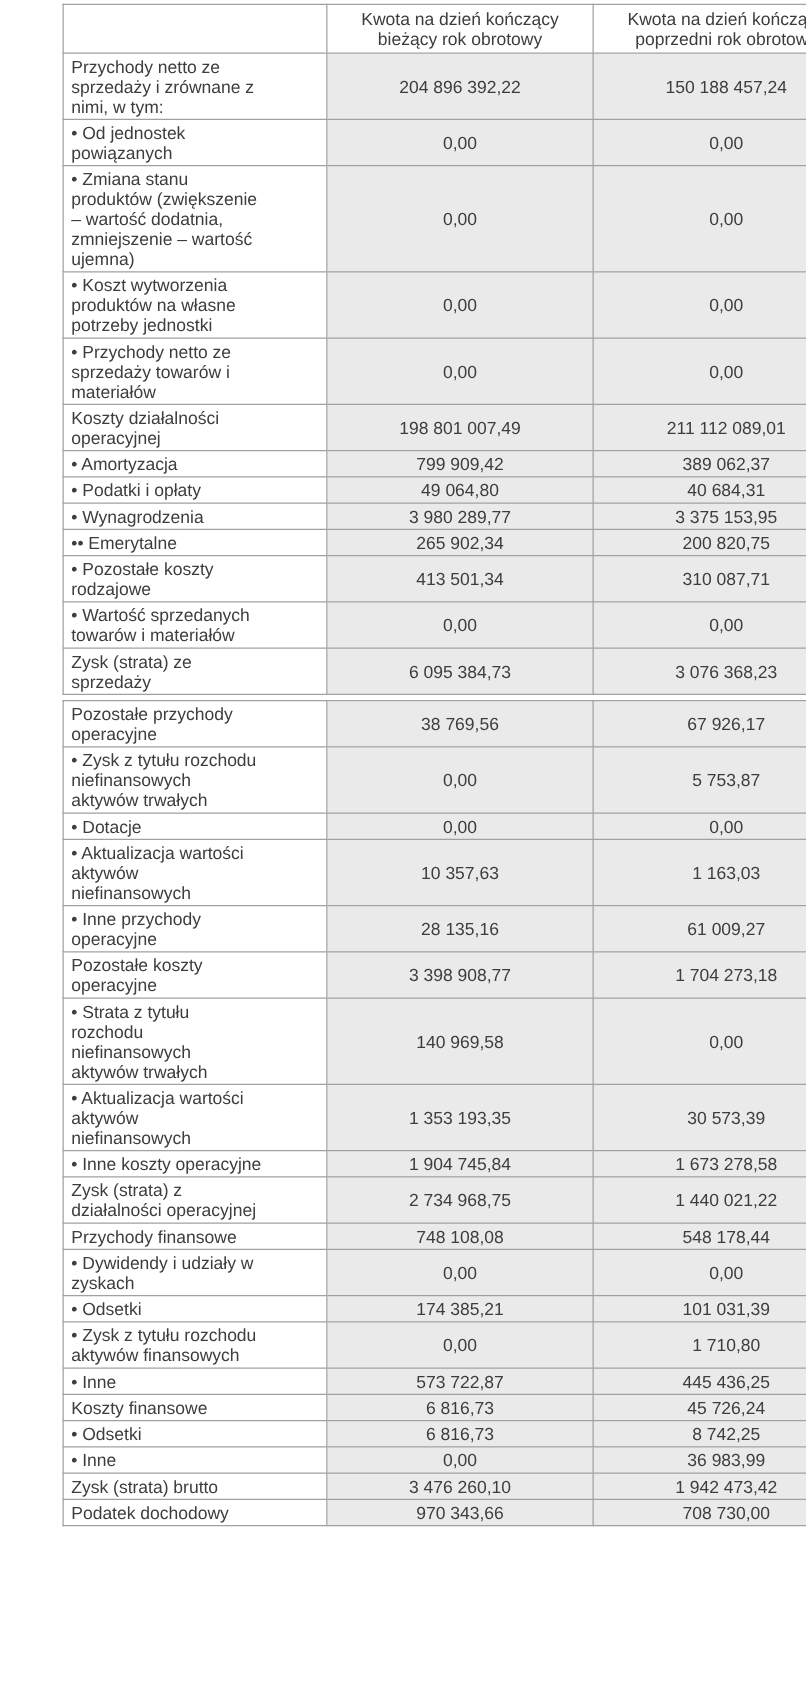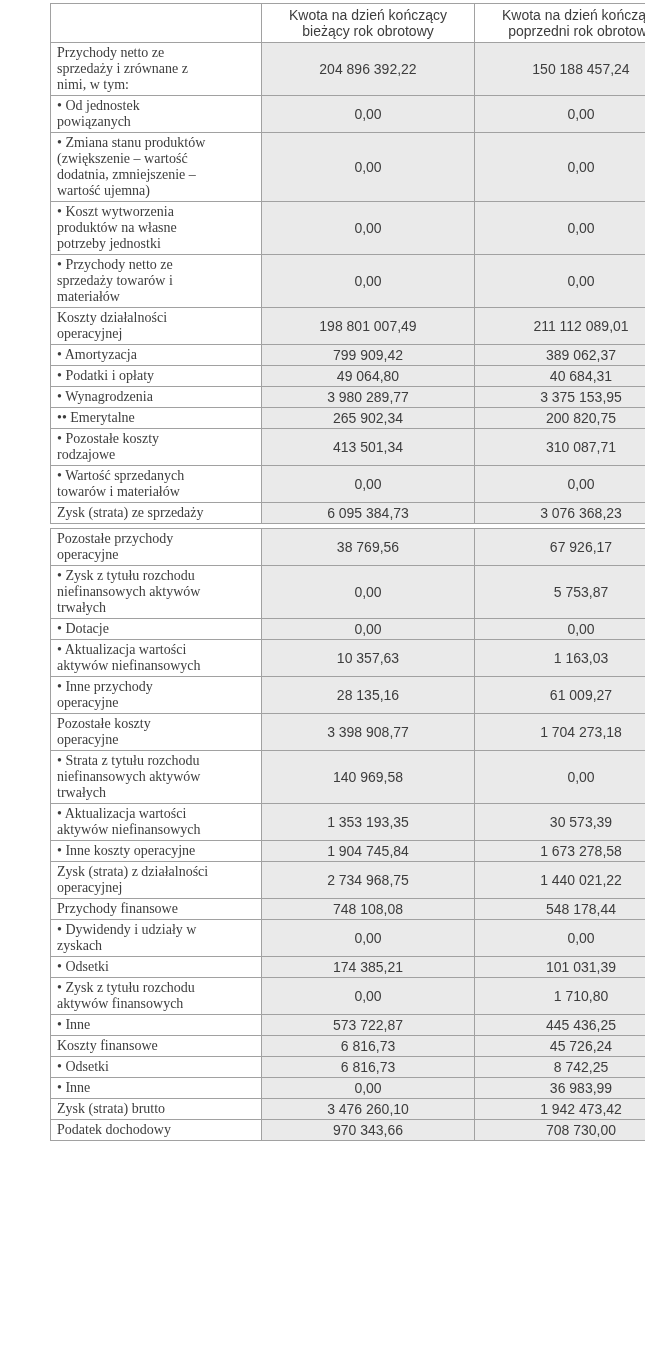--- a/index.html
+++ b/index.html
@@ -34,21 +34,20 @@
   }
   table.fin th{
     background:var(--labelbg);
     text-align:center;
     padding:3px 6px;
   }
   td.lbl{
     background:var(--labelbg);
     text-align:left;
     padding:2px 6px;
-    font-family:Liberation Serif, serif;
   }
   td.lbl .t{
     display:inline-block;
     max-width:152px;
   }
   td.num{
     background:var(--valbg);
     text-align:center;
     padding:2px 4px;
     white-space:nowrap;

